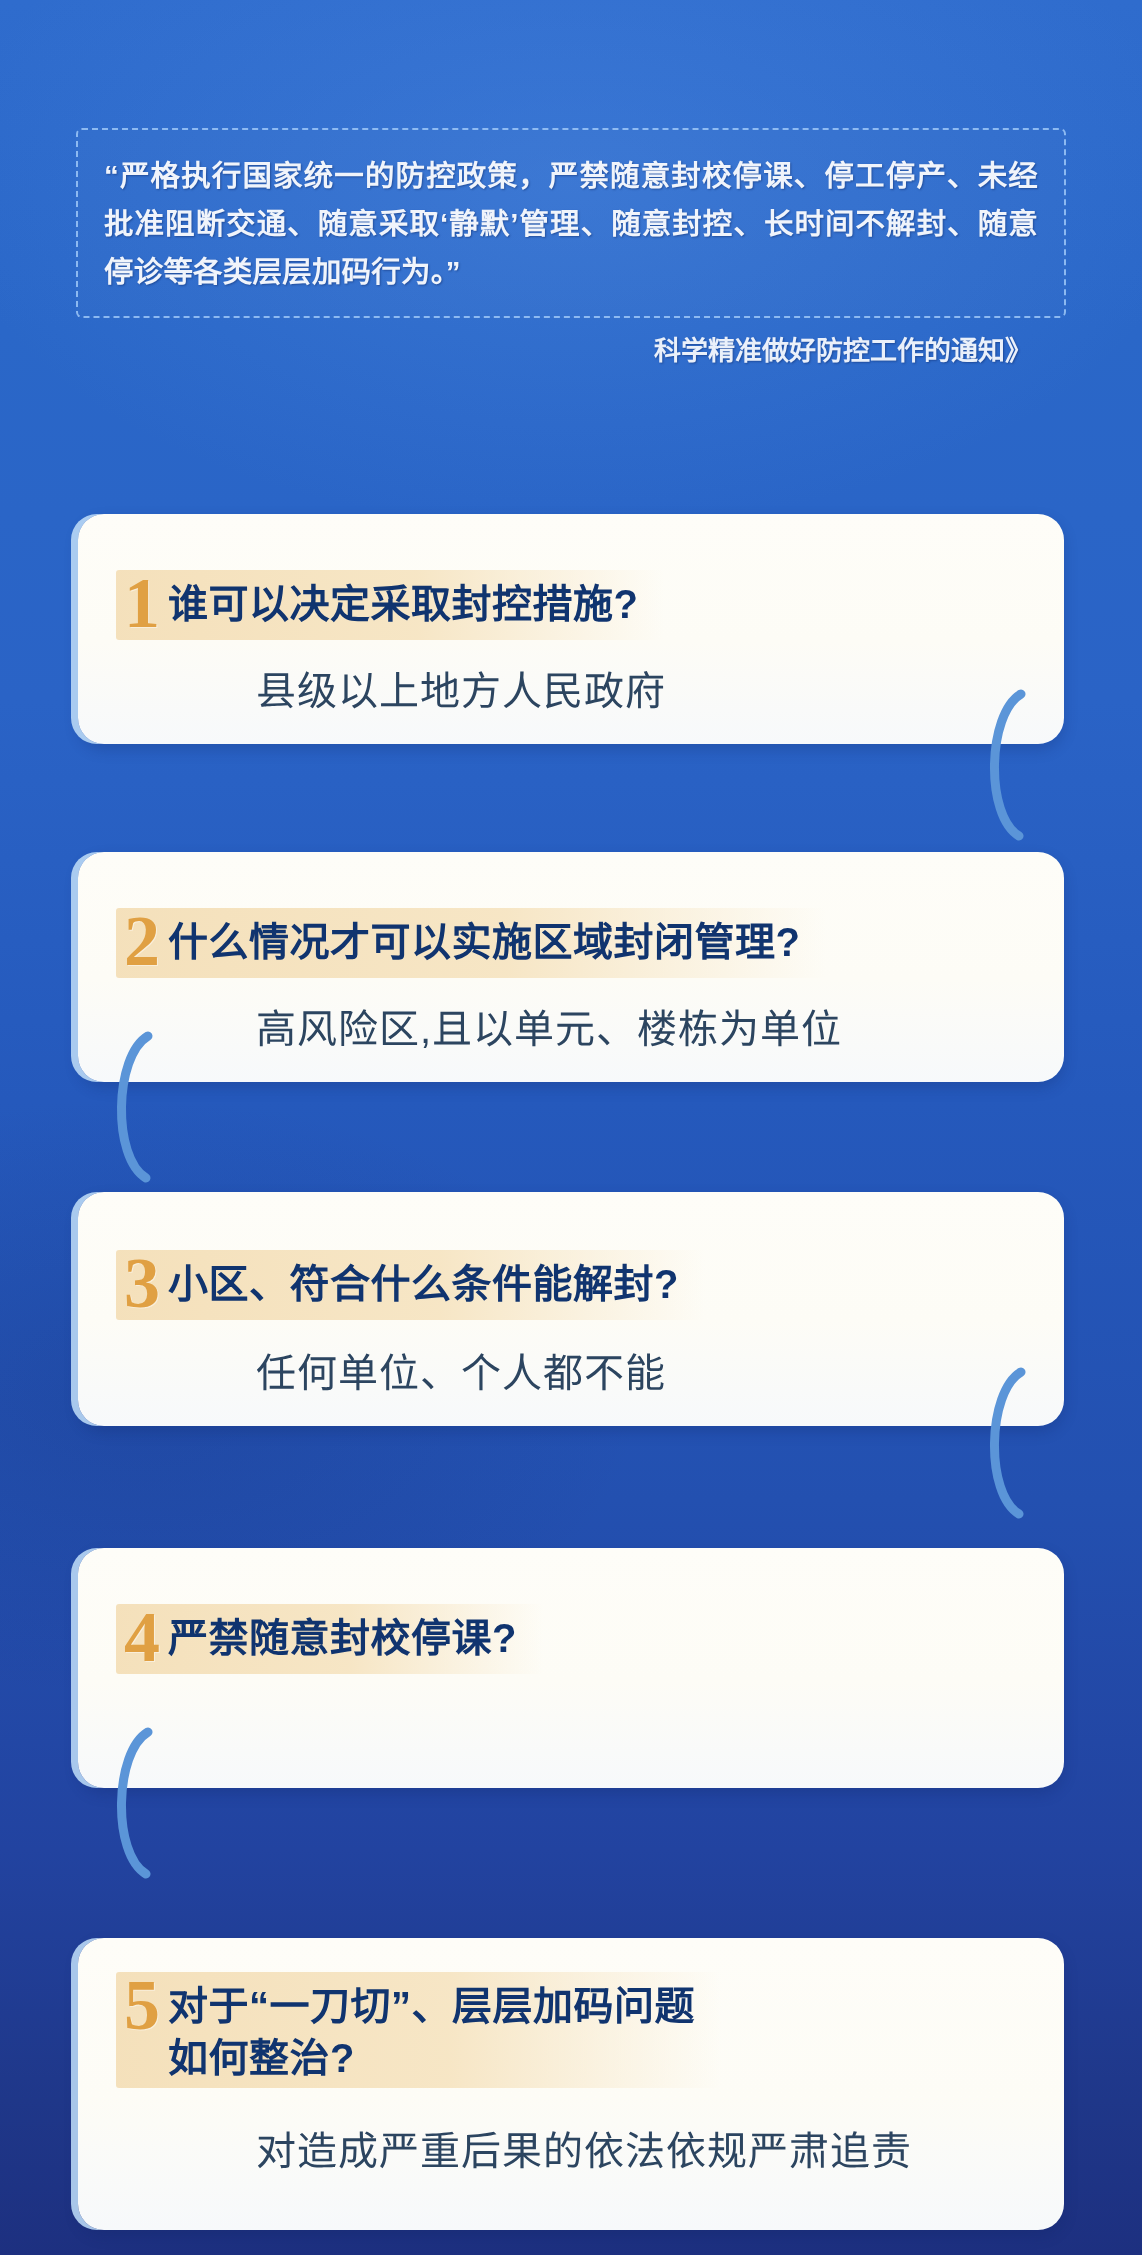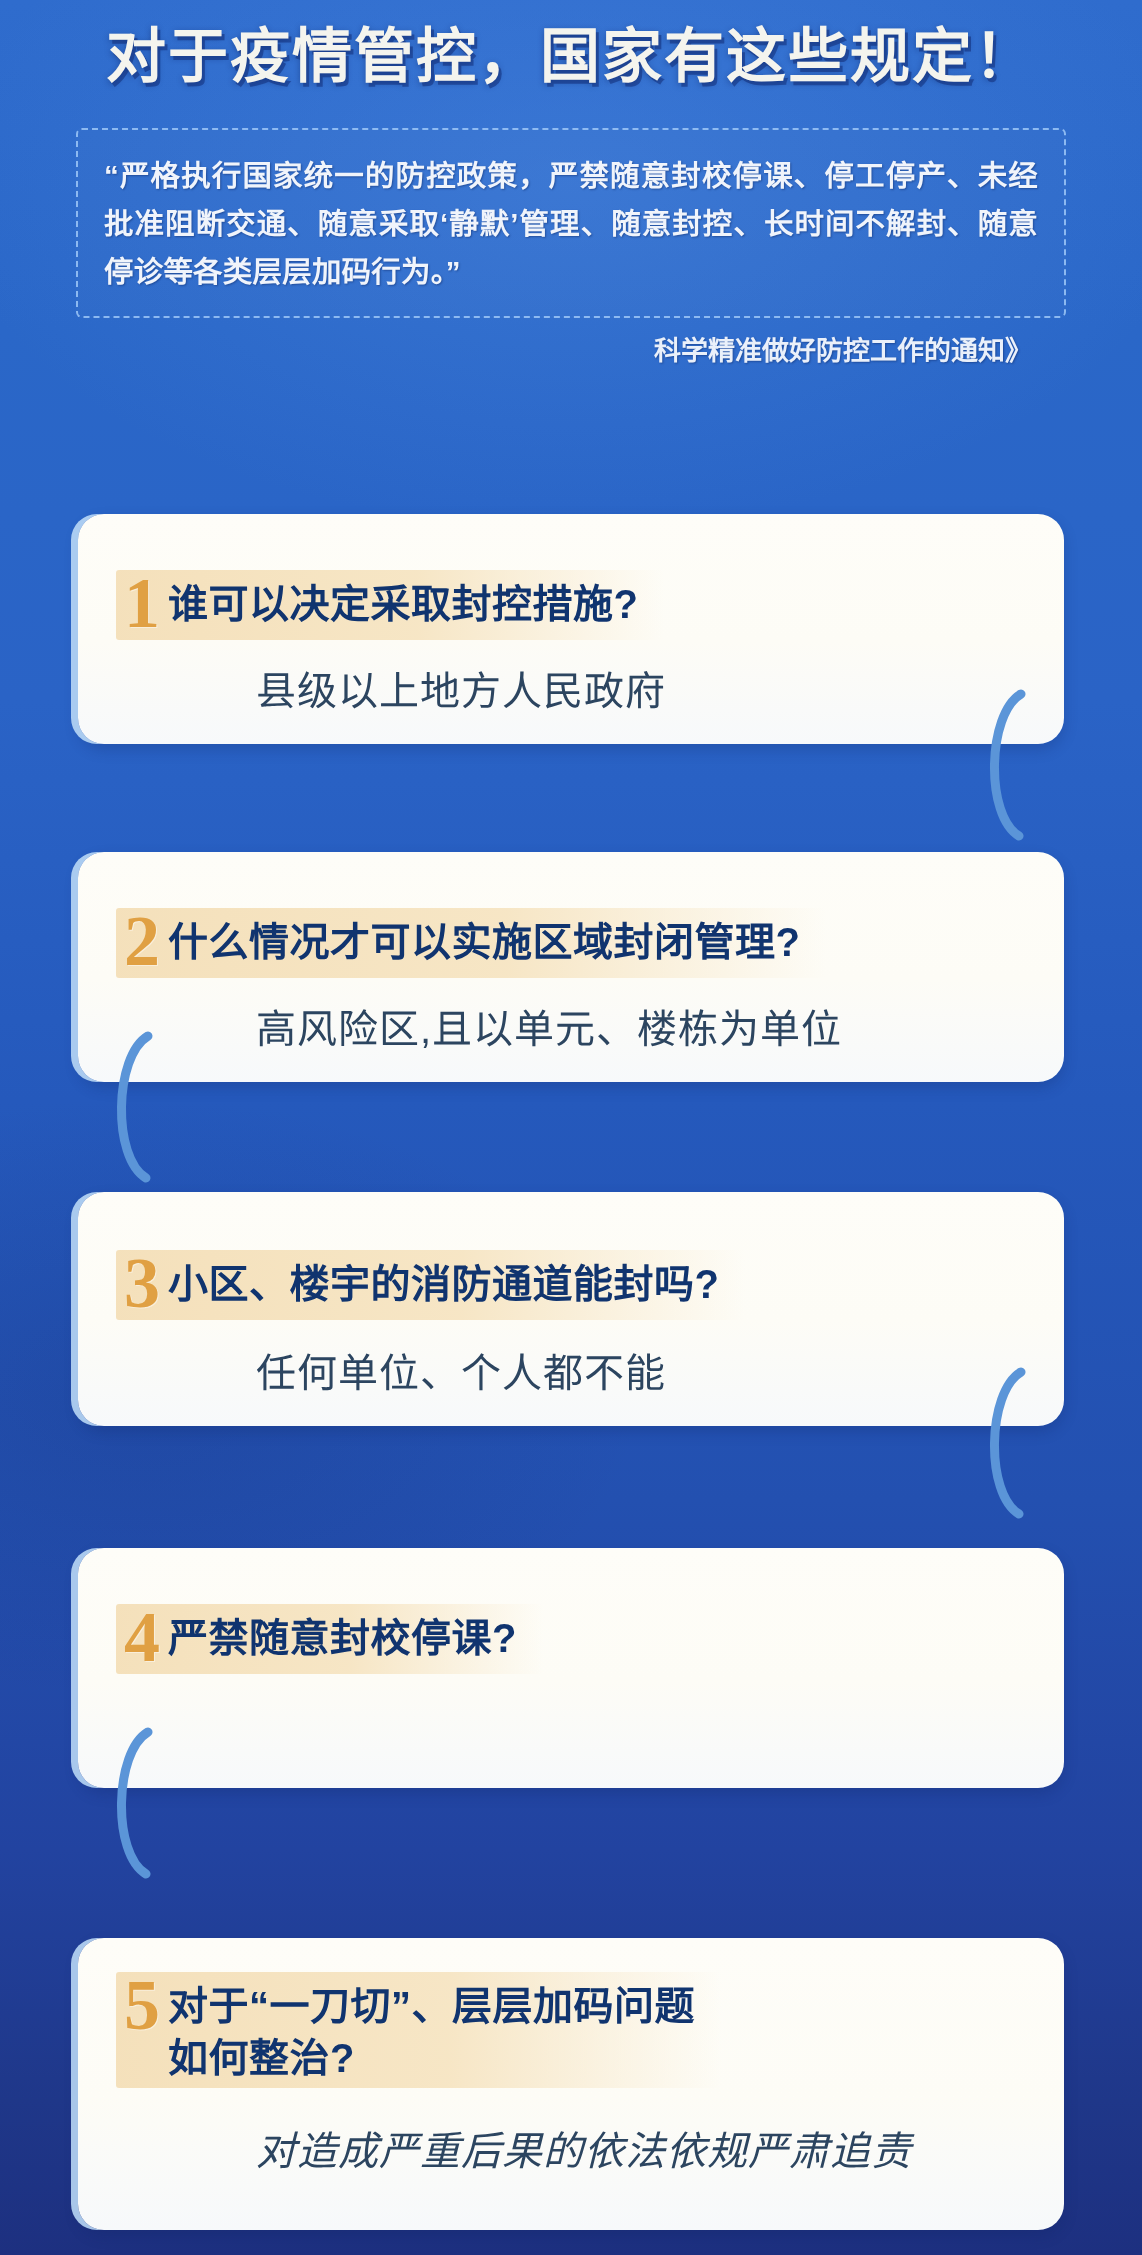--- a/index.html
+++ b/index.html
@@ -186,44 +186,41 @@
   #card-3 { top: 1192px; height: 234px; }
   #card-3 .q-row { top: 58px; }
   #card-3 .a-text { top: 156px; }
 
   #card-4 { top: 1548px; height: 240px; }
   #card-4 .q-row { top: 56px; }
   #card-4 .a-text { top: 160px; }
 
   #card-5 { top: 1938px; height: 292px; }
   #card-5 .q-row { top: 34px; }
-  #card-5 .a-text { top: 188px; font-style: italic; }
+  #card-5 .a-text { top: 188px; }
 
   
   .connector {
     position: absolute;
     width: 90px;
     height: 170px;
     pointer-events: none;
   }
   .connector svg { display: block; width: 100%; height: 100%; }
 
   #conn-1 { left: 963px; top: 680px; }
   #conn-2 { left: 92px;  top: 1022px; }
   #conn-3 { left: 963px; top: 1358px; }
   #conn-4 { left: 92px;  top: 1718px; }
 </style>
 </head>
 <body>
 
 <div class="poster">
 
-  <div class="title-wrap">
-    <div class="title">对于疫情管控，国家有这些规定！</div>
-  </div>
 
   <div class="quote-box">
     <div class="quote-text">“严格执行国家统一的防控政策，严禁随意封校停课、停工停产、未经批准阻断交通、随意采取‘静默’管理、随意封控、长时间不解封、随意停诊等各类层层加码行为。”</div>
   </div>
 
   <div class="cite-wrap">
     <div class="cite-line">科学精准做好防控工作的通知》</div>
   </div>
 
   <div class="cards">
@@ -240,21 +237,21 @@
       <div class="q-row">
         <div class="q-num">2</div>
         <div class="q-text">什么情况才可以实施区域封闭管理?</div>
       </div>
       <div class="a-text">高风险区,且以单元、楼栋为单位</div>
     </div>
 
     <div class="card" id="card-3">
       <div class="q-row">
         <div class="q-num">3</div>
-        <div class="q-text">小区、楼宇的消防通道能封吗?</div>
+        <div class="q-text">小区、符合什么条件能解封?</div>
       </div>
       <div class="a-text">任何单位、个人都不能</div>
     </div>
 
     <div class="card" id="card-4">
       <div class="q-row">
         <div class="q-num">4</div>
         <div class="q-text">严禁随意封校停课?</div>
       </div>
     </div>

